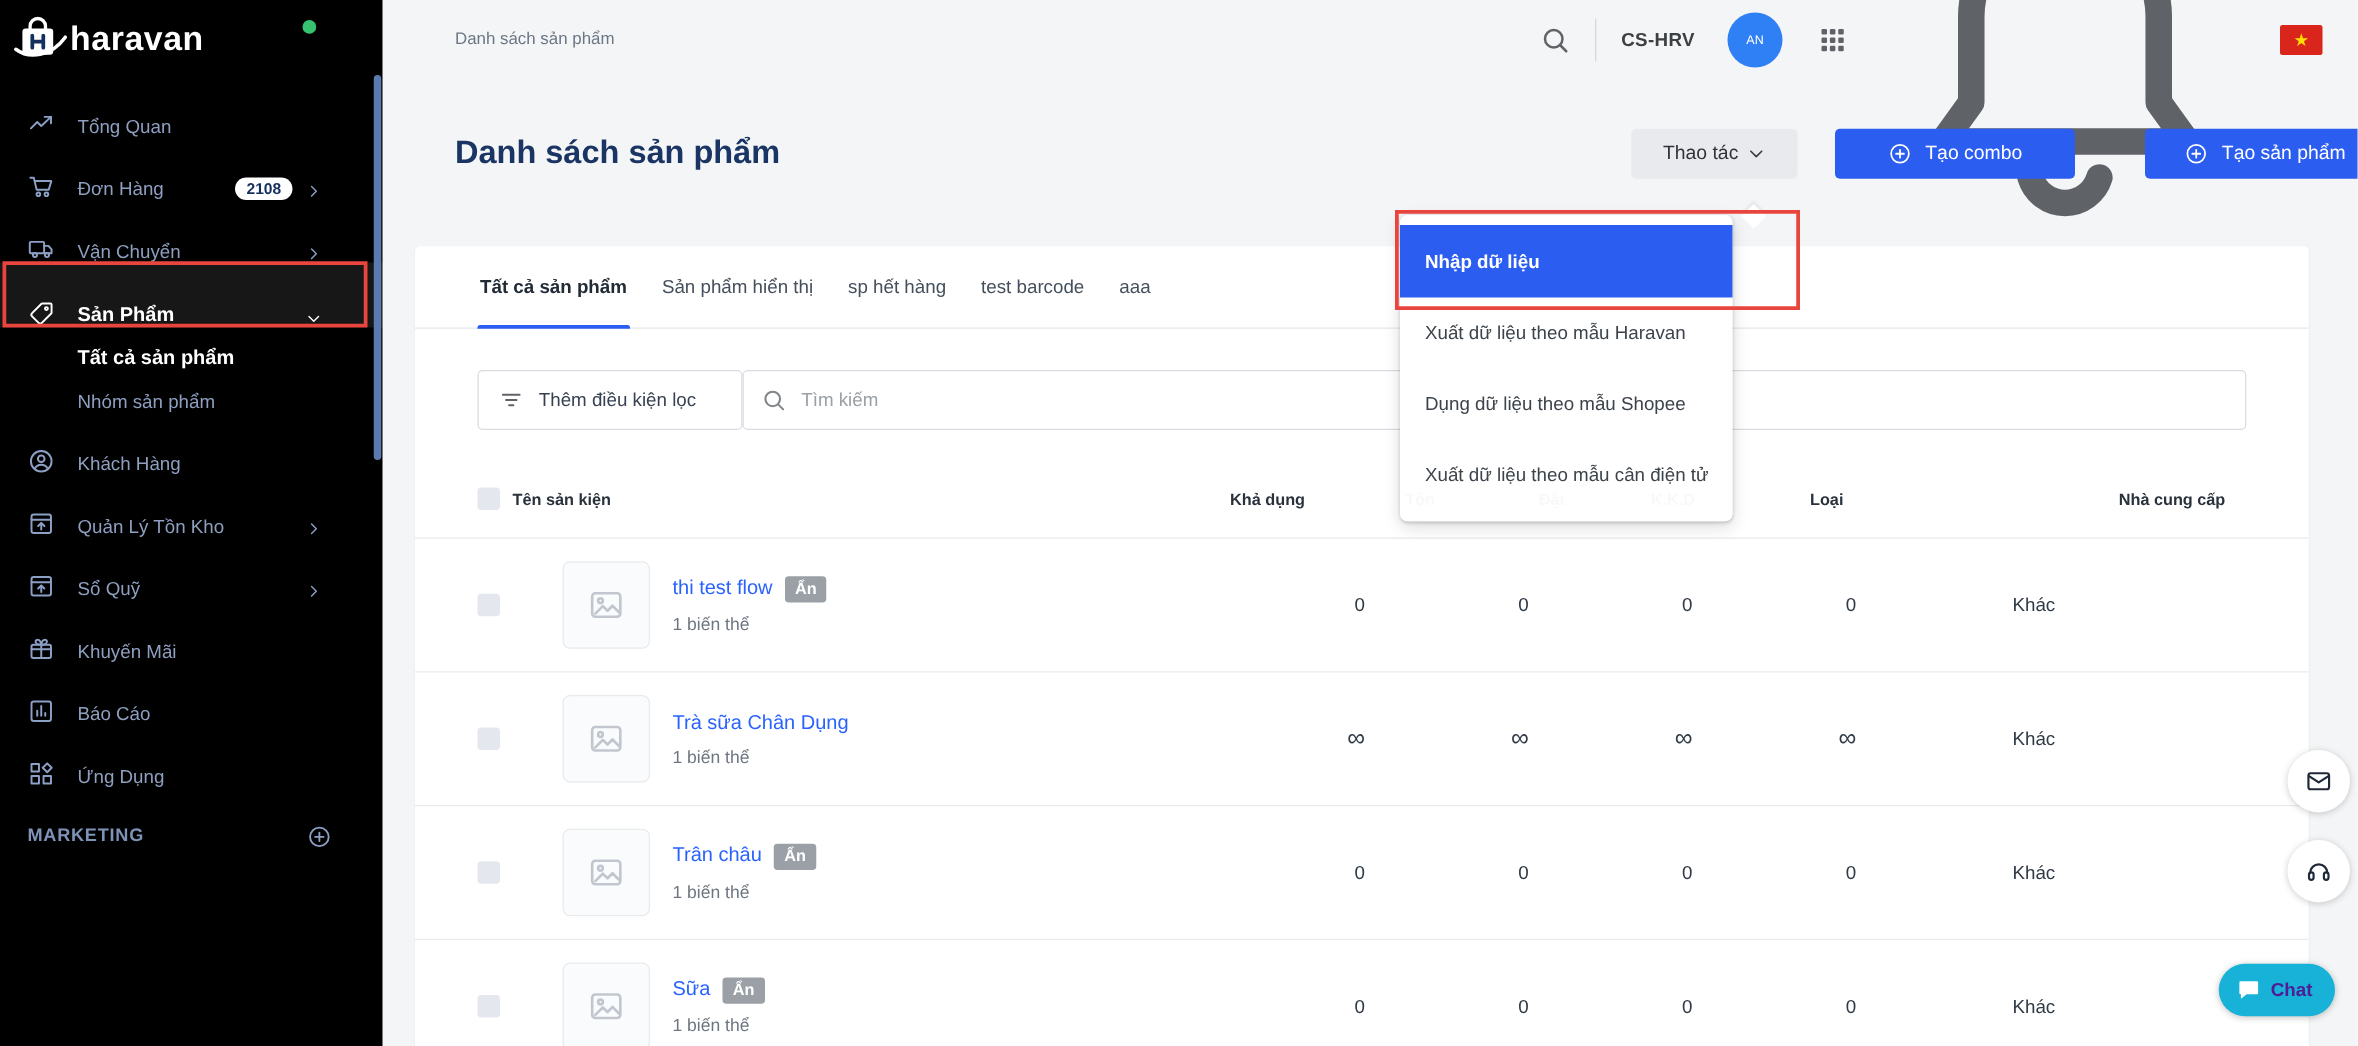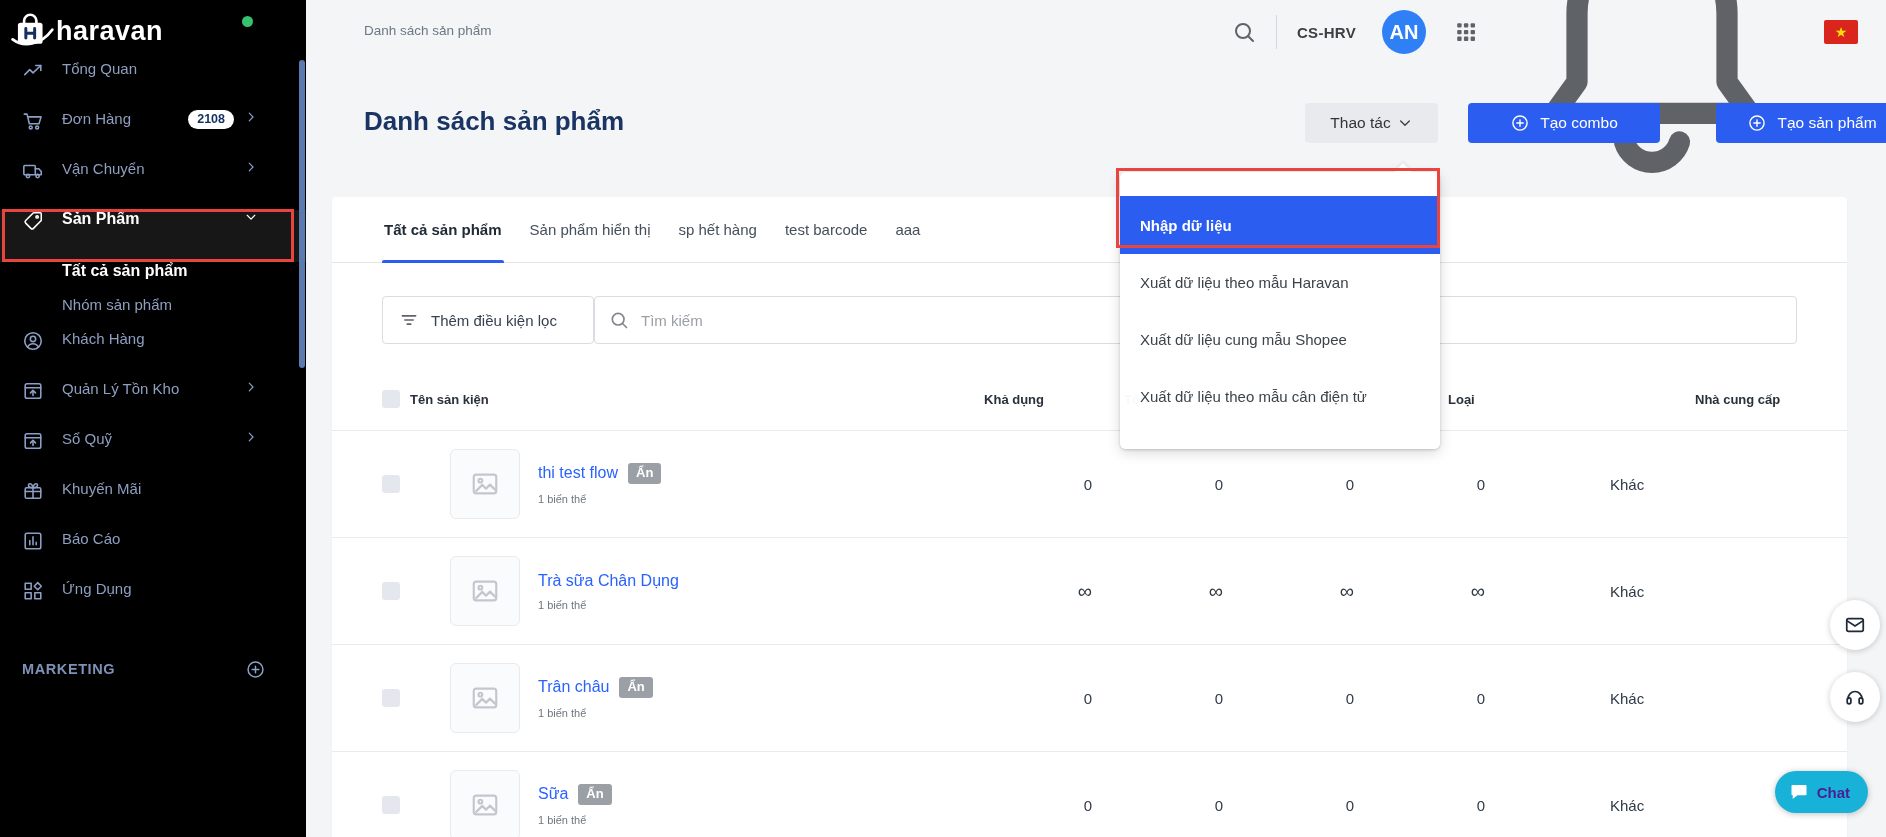--- a/index.html
+++ b/index.html
@@ -8,21 +8,21 @@
     font-family:"Liberation Sans", sans-serif;
     background:#f4f5f6;-webkit-font-smoothing:antialiased;
   }
   svg{display:block}
   
   .sidebar{position:absolute;left:0;top:0;width:306px;height:837px;background:#000000;z-index:10;}
   .logo{display:flex;align-items:center;height:58px;padding:2px 0 0 10px;cursor:pointer;position:relative;}
   .logo-text{color:#fff;font-size:27px;font-weight:700;letter-spacing:.5px;margin-left:2px;}
   .status-dot{position:absolute;left:242px;top:16px;width:11px;height:11px;border-radius:50%;background:#36c26e;}
   .side-menu{position:absolute;top:60px;left:0;right:0;}
-  .side-item{display:flex;align-items:flex-start;height:50px;padding:0 48px 0 22px;color:#8e9fc0;font-size:15px;cursor:pointer;}
+  .side-item{display:flex;align-items:flex-end;height:50px;padding:0 48px 0 22px;color:#8e9fc0;font-size:15px;cursor:pointer;}
   .side-item .side-icon{width:22px;height:22px;color:#8ca0c6;flex:0 0 22px;}
   .side-item .side-label{margin-left:18px;white-space:nowrap;}
   .side-item.active{background:rgba(255,255,255,.09);color:#fff;height:52px;}
   .side-item.active .side-label{font-weight:700;font-size:16px;}
   .side-item.active .side-icon{color:#fff;}
   .side-item.sub{height:34px;padding-left:62px;}
   .side-item.sub .side-label{margin-left:0;}
   .side-item.sub.active{background:none;color:#fff;}
   .side-item.sub.active .side-label{font-weight:700;font-size:16px;}
   .side-badge{margin-left:auto;background:#fff;color:#14305f;font-size:12.5px;font-weight:700;padding:3px 9px;border-radius:11px;line-height:1;}
@@ -34,21 +34,21 @@
   .marketing .plus{margin-left:auto;width:21px;height:21px;color:#8ca0c6;}
   .side-scrollbar{position:absolute;right:1px;top:60px;width:6px;height:308px;border-radius:3px;background:#5b7bb0;cursor:pointer;}
   
   .main{position:absolute;left:306px;top:0;right:0;bottom:0;background:#f4f5f6;}
   .topbar{position:relative;height:64px;}
   .breadcrumb{position:absolute;left:58px;top:23px;font-size:13.5px;color:#6b7785;}
   .top-cluster{position:absolute;right:28px;top:0;height:64px;display:flex;align-items:center;}
   .tb-icon{width:24px;height:24px;color:#5f6368;cursor:pointer;}
   .tb-divider{width:1px;height:34px;background:#d4d8dc;margin:0 20px;}
   .store-name{font-size:15px;font-weight:700;color:#3c4043;margin-right:26px;cursor:pointer;letter-spacing:.3px;}
-  .avatar{width:44px;height:44px;border-radius:50%;background:#2f80f5;color:#fff;font-size:20px;font-weight:700;display:flex;align-items:center;justify-content:center;margin-right:28px;cursor:pointer;}
+  .avatar{width:44px;height:44px;border-radius:50%;background:#2f80f5;color:#fff;font-size:10px;font-weight:400;display:flex;align-items:center;justify-content:center;margin-right:28px;cursor:pointer;}
   .grid-icon{margin-right:24px;}
   .bell-wrap{position:relative;margin-right:22px;cursor:pointer;}
   .flag{width:34px;height:24px;background:#da251d;border-radius:2px;display:flex;align-items:center;justify-content:center;color:#ffde00;font-size:14px;cursor:pointer;}
   
   .page-head{position:relative;height:133px;}
   .page-title{position:absolute;left:58px;top:42px;margin:0;font-size:26px;font-weight:700;color:#1a3463;}
   .btn{position:absolute;top:39px;height:40px;border:none;border-radius:4px;display:flex;align-items:center;justify-content:center;font-family:inherit;font-size:15.5px;cursor:pointer;}
   .btn-gray{left:999px;width:133px;background:#e9eaed;color:#30343a;gap:6px;}
   .btn-gray .chev{width:16px;height:16px;color:#3c4043;}
   .btn-blue{background:#2b5df0;color:#fff;gap:10px;font-weight:500;}
@@ -75,24 +75,24 @@
   .thead .c-num{padding-right:2px;}
   .c-type,.c-vendor{padding-left:90px;}
   .checkbox{width:18px;height:18px;border-radius:3px;background:#e4e8ee;cursor:pointer;}
   .name-cell{display:flex;align-items:center;}
   .thumb{width:68px;height:68px;margin-left:13px;border:1px solid #e8eaec;border-radius:6px;background:#fafbfc;display:flex;align-items:center;justify-content:center;cursor:pointer;}
   .thumb .p-icon{width:30px;height:30px;color:#c2c7cf;}
   .p-info{margin-left:18px;}
   .p-top{display:flex;align-items:center;gap:10px;}
   .p-link{color:#2962ff;font-size:16px;text-decoration:none;cursor:pointer;}
   .p-badge{background:#9aa0a6;color:#fff;font-size:13px;font-weight:700;padding:3px 8px;border-radius:3px;line-height:1.1;}
-  .p-variants{margin-top:9px;font-size:11px;color:#6d7680;}
+  .p-variants{margin-top:9px;font-size:14px;color:#6d7680;}
   .val-inf{font-size:20px;line-height:1;}
   
-  .dropdown{position:absolute;left:1120px;top:172px;width:320px;background:rgba(255,255,255,.97);border-radius:6px;box-shadow:0 1px 3px rgba(0,0,0,.18),0 4px 14px rgba(0,0,0,.14);z-index:50;padding:24px 0;}
+  .dropdown{position:absolute;left:1120px;top:172px;width:266px;background:rgba(255,255,255,.97);border-radius:6px;box-shadow:0 1px 3px rgba(0,0,0,.18),0 4px 14px rgba(0,0,0,.14);z-index:50;padding:8px 0;}
   .dropdown::before{content:"";position:absolute;left:276px;top:-6px;width:14px;height:14px;background:#fff;transform:rotate(45deg);box-shadow:-2px -2px 2px rgba(0,0,0,.05);}
   .dd-item{height:57px;display:flex;align-items:center;padding:0 20px;font-size:15px;color:#3c434a;cursor:pointer;white-space:nowrap;}
   .dd-item.active{height:58px;background:#2b5df0;color:#fff;font-weight:700;}
   
   .annotation{position:absolute;border:3px solid #e8453e;box-sizing:border-box;z-index:99;pointer-events:none;}
   .a-sidebar{left:2px;top:209px;width:292px;height:53px;}
   .a-dropdown{left:1116px;top:168px;width:324px;height:80px;}
   
   .float-btn{position:absolute;right:6px;width:50px;height:50px;border-radius:50%;background:#fff;box-shadow:0 1px 6px rgba(0,0,0,.2);display:flex;align-items:center;justify-content:center;cursor:pointer;z-index:70;}
   .float-btn .fb-icon{width:22px;height:22px;color:#1f2937;}
@@ -494,21 +494,21 @@
             <div class="c-type">Khác</div>
             <div class="c-vendor">Khác</div>
           </div>
         </div>
     </div>
   </div>
 
   <div class="dropdown" id="dropdown">
       <div class="dd-item active">Nhập dữ liệu</div>
       <div class="dd-item">Xuất dữ liệu theo mẫu Haravan</div>
-      <div class="dd-item">Xuất dữ liệu cung mẫu Shopee</div>
+      <div class="dd-item">Dụng dữ liệu theo mẫu Shopee</div>
       <div class="dd-item">Xuất dữ liệu theo mẫu cân điện tử</div>
     </div>
 
   <div class="annotation a-sidebar"></div>
   <div class="annotation a-dropdown"></div>
 
   <div class="float-btn fb-mail">
     <span class="fb-icon" id="fb-mail-i">
         <svg viewBox="0 0 24 24" width="100%" height="100%" fill="none" stroke="currentColor" stroke-width="1.9" stroke-linecap="round" stroke-linejoin="round">
           <rect x="3" y="5" width="18" height="14" rx="2"></rect>

